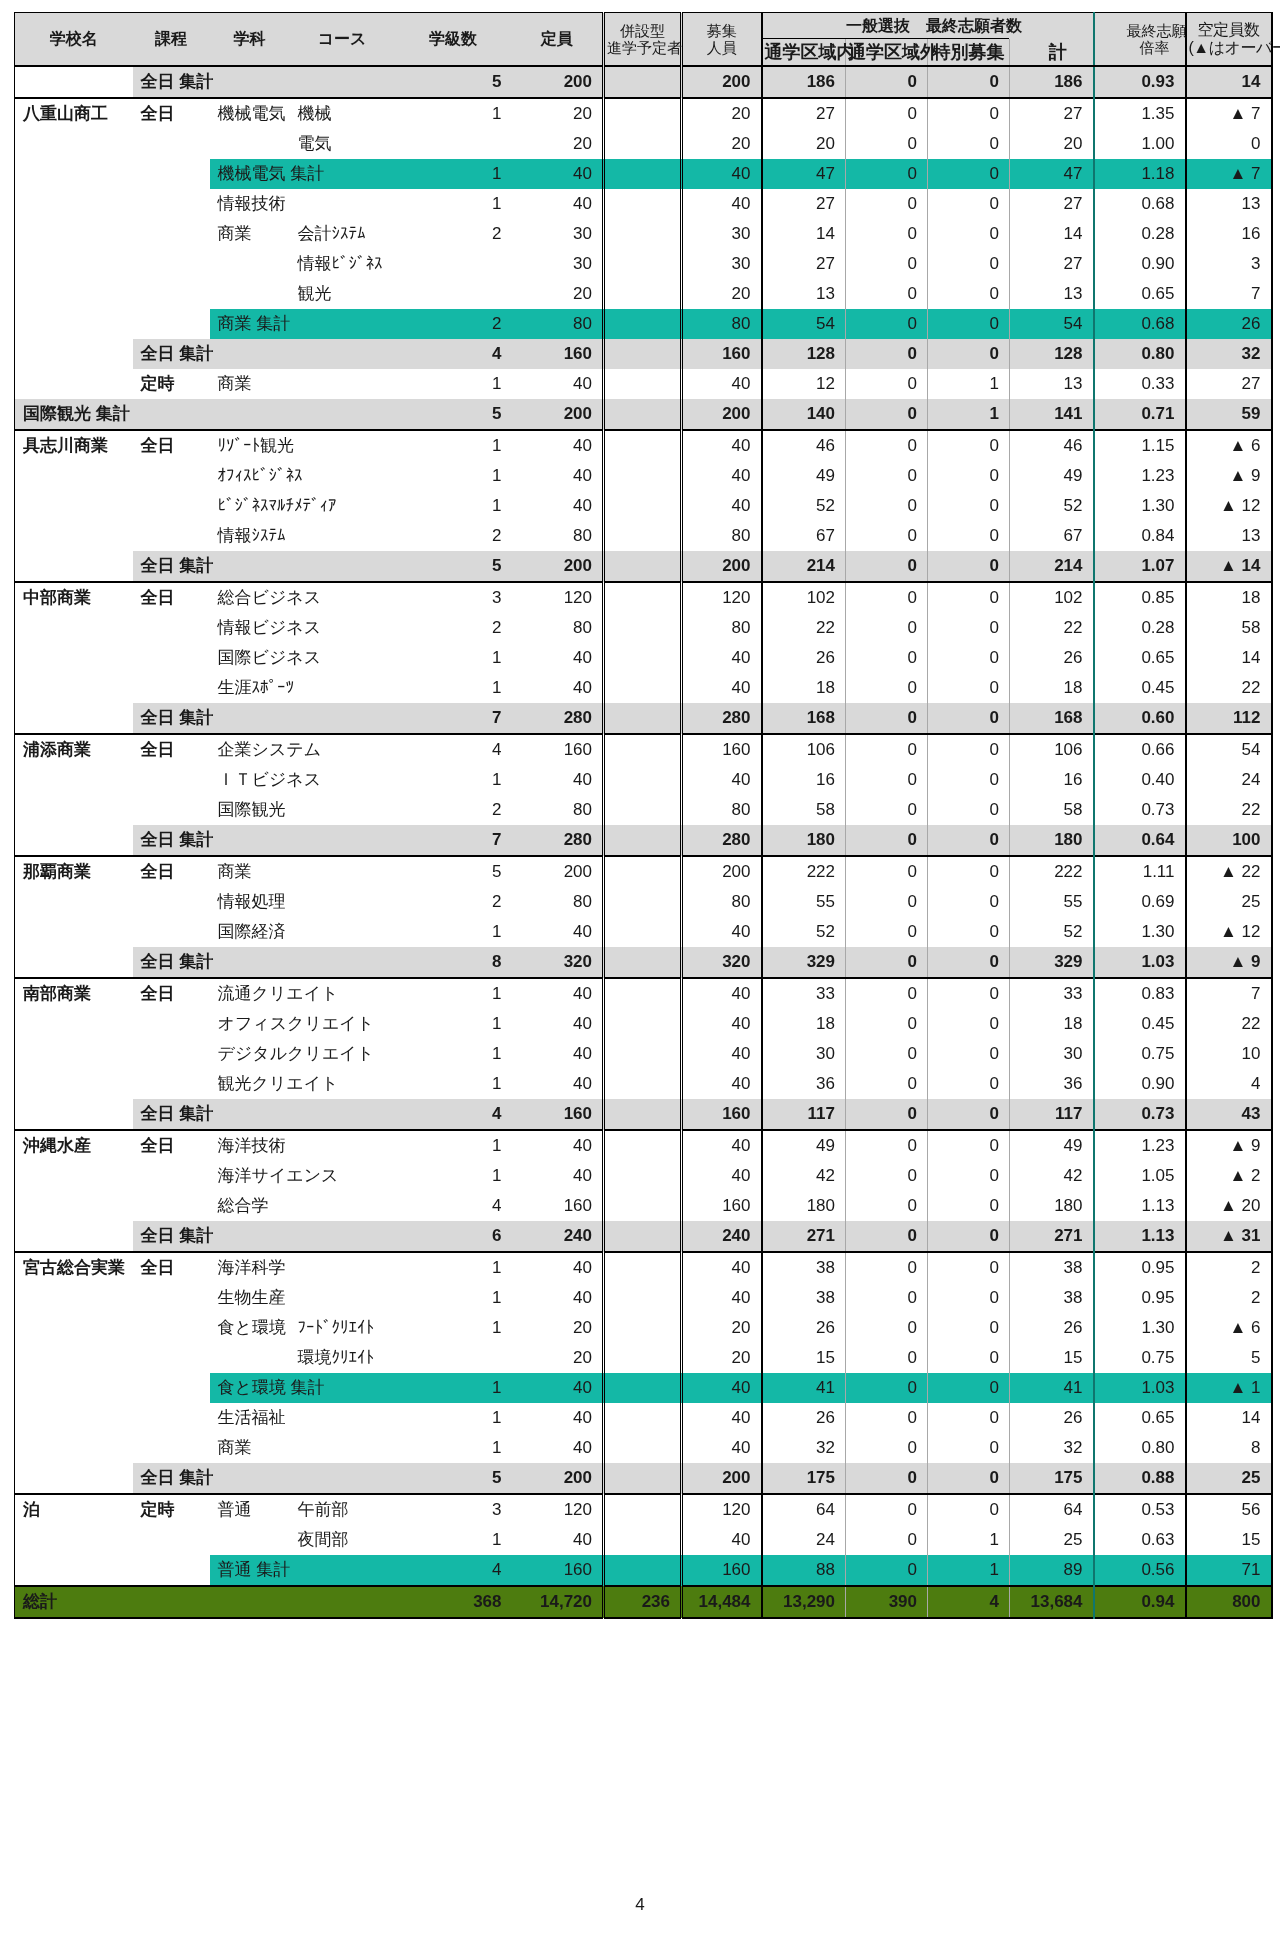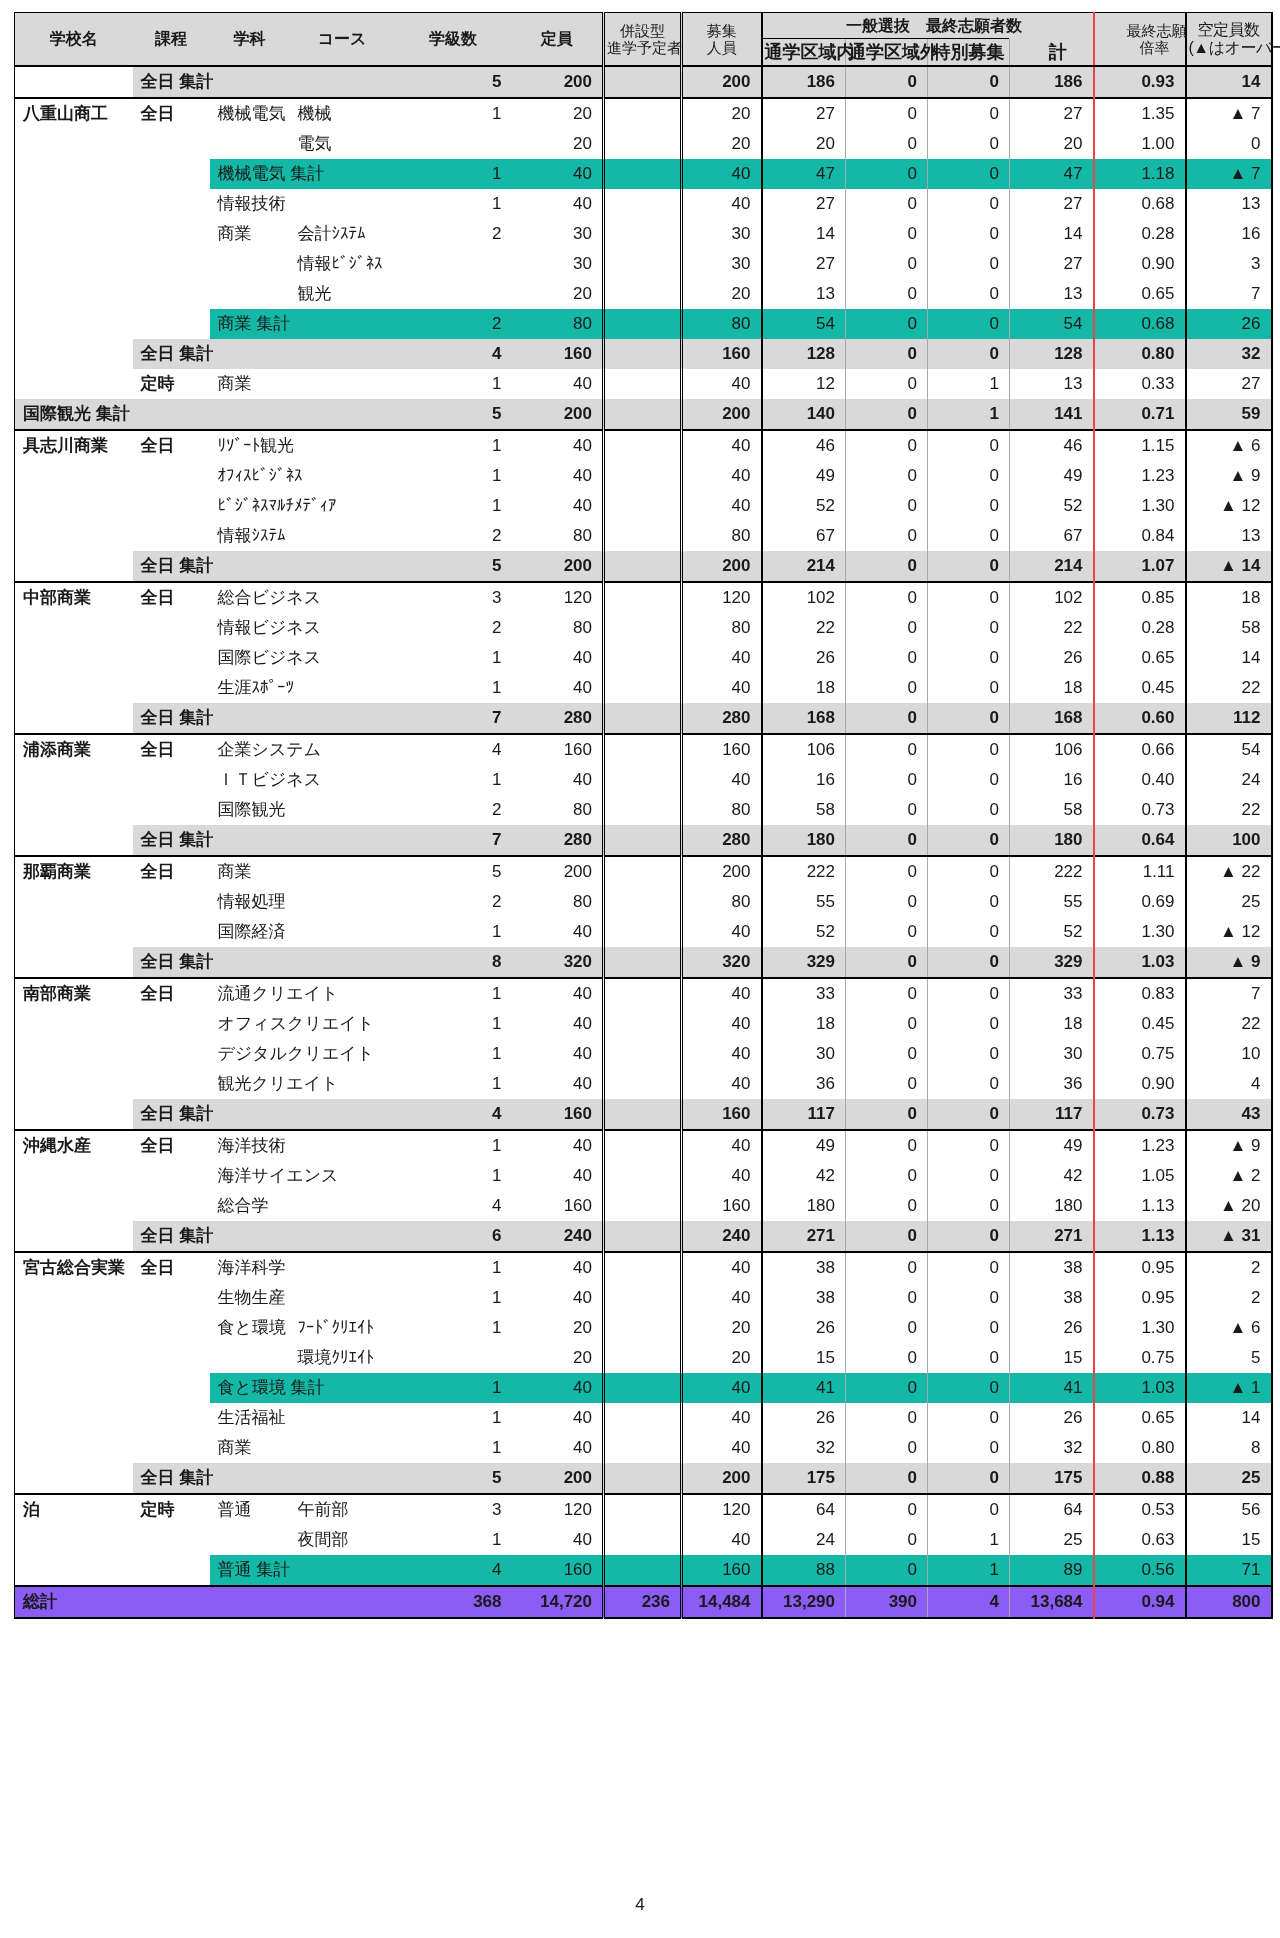--- a/index.html
+++ b/index.html
@@ -16,26 +16,26 @@
   th.th-group .grp-underline{position:absolute;left:0;bottom:0;width:74.7%;height:0;border-bottom:1px solid #000;}
   thead tr.sub th{font-size:18px;border-bottom:2px solid #000;}
   tbody td{height:30px;font-size:17px;vertical-align:middle;}
   .al-l{text-align:left;}
   .al-r{text-align:right;padding-right:10px;}
   
   .col-capacity{border-right:3px double #000;}
   .col-heisetsu{border-right:3px double #000;}
   .col-recruit{border-right:2px solid #000;}
   .col-in_area,.col-out_area,.col-special{border-right:1px solid #a8a8a8;}
-  .col-total{border-right:2px solid #ef4444;padding-left:15px;}
+  .col-total{border-right:2px solid #0f766e;padding-left:15px;}
   .col-ratio{border-right:2px solid #000;padding-left:32px;}
   
   .shade-mid{background:#d9d9d9;}
   .shade-light{background:#14b8a6;}
-  .shade-dark{background:#8b5cf6;}
+  .shade-dark{background:#4d7c0f;}
   
   tr.sep td{border-top:2px solid #000;}
   tr.row-course td,tr.row-school td,tr.row-grand td{font-weight:bold;}
   tr.row-plain .cell-school,tr.row-plain .cell-course{font-weight:bold;}
   .page-num{position:absolute;left:0;right:0;top:1895px;text-align:center;font-size:17px;color:#1a1a1a;}
 </style>
 </head>
 <body>
 
 <div class="page">

